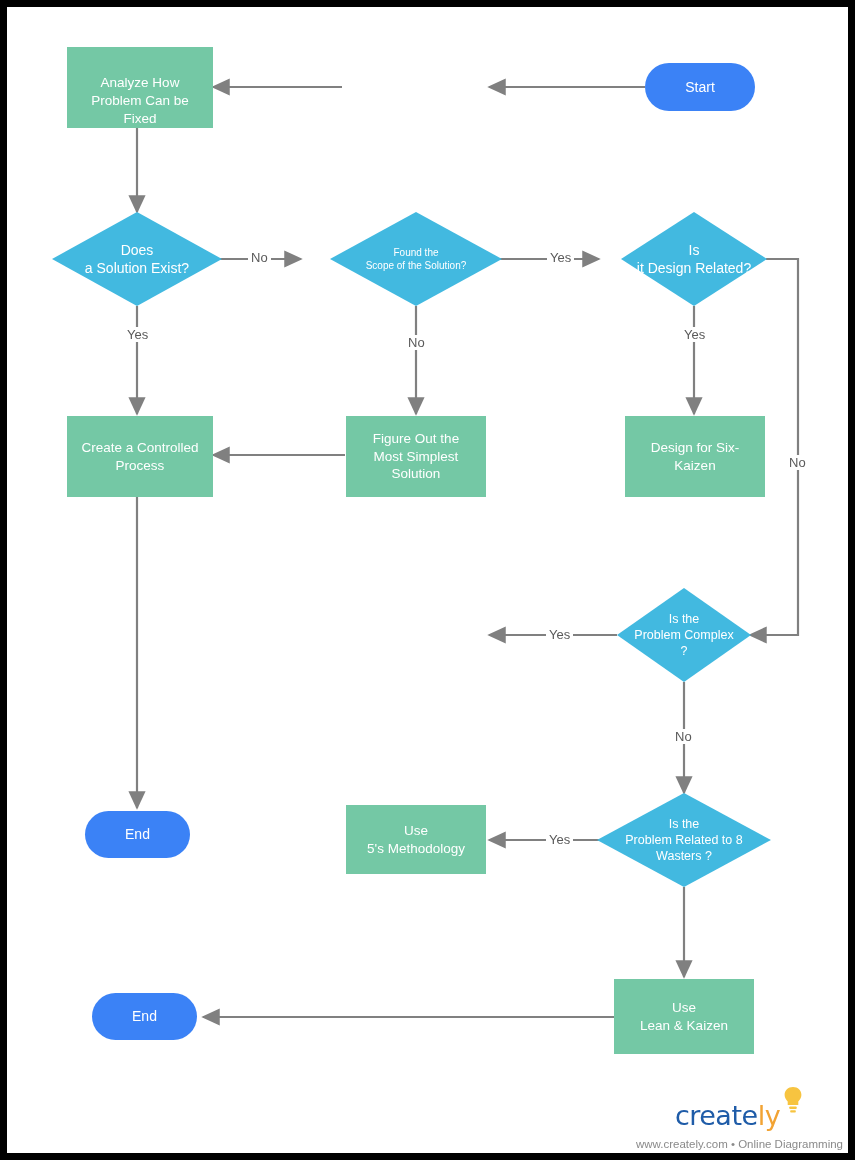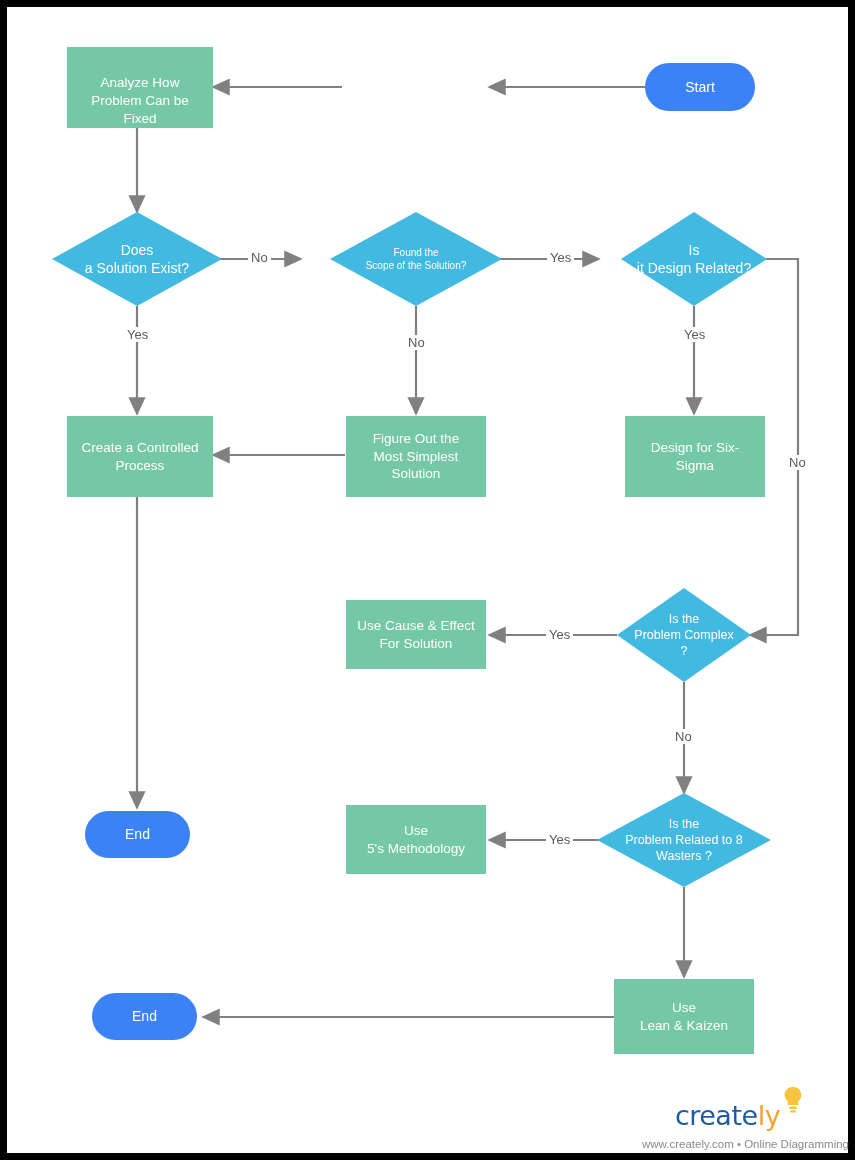--- a/index.html
+++ b/index.html
@@ -102,21 +102,21 @@
     text-align: center;
     font-family: "DejaVu Sans", sans-serif;
     font-size: 27px;
     letter-spacing: -0.5px;
     font-weight: 400;
   }
   .logo-blue { color: #1f5ca8; }
   .logo-orange { color: #f2a333; }
   .logo-tag {
     position: absolute;
-    left: 14px;
+    left: 8px;
     top: 52px;
     width: 215px;
     text-align: right;
     color: #8a8a8a;
     font-size: 11.5px;
   }
   .bulb {
     position: absolute;
     left: 163px;
     top: 0px;
@@ -213,36 +213,32 @@
     </div>
 
     <div class="node process" style="left:346px; top:416px; width:140px; height:81px;">
       <span>Figure Out the
 Most Simplest
 Solution</span>
     </div>
 
     <div class="node process" style="left:625px; top:416px; width:140px; height:81px;">
       <span>Design for Six-
-Sigma</span>
+Kaizen</span>
     </div>
 
     <div class="decision-wrap" style="left:617px; top:588px; width:134px; height:94px;">
       <svg class="decision-shape" viewBox="0 0 134 94" xmlns="http://www.w3.org/2000/svg">
         <polygon points="67,0 134,47 67,94 0,47" fill="#42b9e0"></polygon>
       </svg>
       <div class="decision-label" style="font-size:12.5px; width:150px; left:-8px;">Is the
 Problem  Complex
 ?</div>
     </div>
 
-    <div class="node process" style="left:346px; top:600px; width:140px; height:69px;">
-      <span>Use Cause &amp; Effect
-For Solution</span>
-    </div>
 
     <div class="decision-wrap" style="left:597px; top:793px; width:174px; height:94px;">
       <svg class="decision-shape" viewBox="0 0 174 94" xmlns="http://www.w3.org/2000/svg">
         <polygon points="87,0 174,47 87,94 0,47" fill="#42b9e0"></polygon>
       </svg>
       <div class="decision-label" style="font-size:12.5px;">Is the
 Problem Related  to 8
 Wasters ?</div>
     </div>
 

